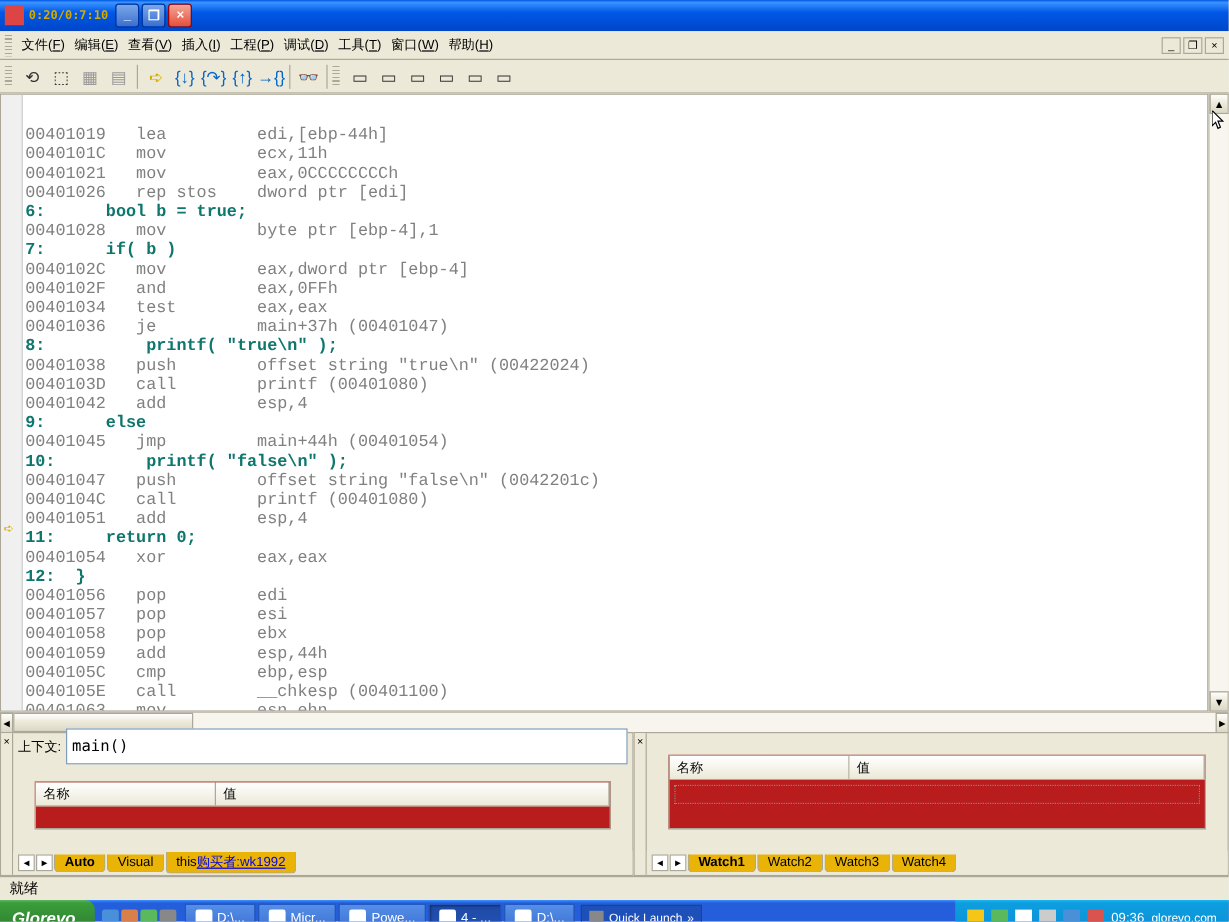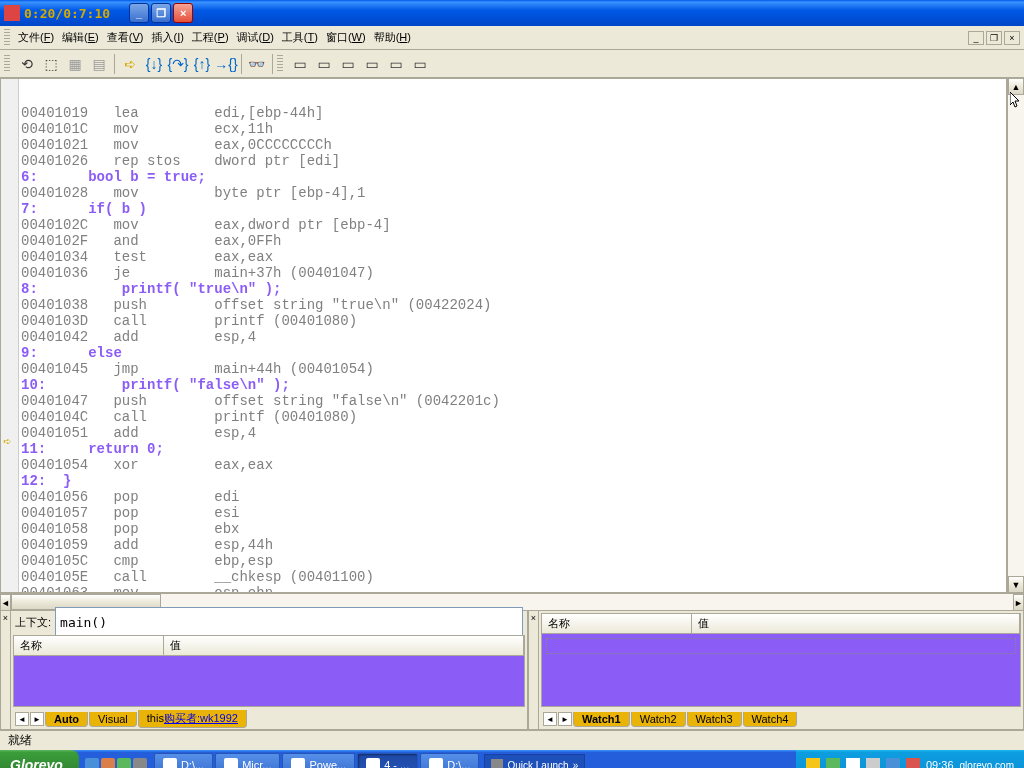--- a/index.html
+++ b/index.html
@@ -1,55 +1,55 @@
 <!DOCTYPE html>
 <html><head>
 <meta charset="utf-8">
 <style>
 * { margin: 0; padding: 0; box-sizing: border-box; }
 body { font-family: "Tahoma", "SimSun", sans-serif; font-size: 11px; width: 1024px; height: 768px; overflow: hidden; background: #ece9d8; }
 .titlebar { height: 26px; background: linear-gradient(to bottom, #0058e6, #3a93ff 8%, #0058e6 40%, #0046c8); color: #fff; display: flex; align-items: center; padding: 0 4px; font-weight: bold; font-size: 12px; }
 .titlebar-icon { width: 16px; height: 16px; background: #d44; margin-right: 4px; }
 .titlebar-text { flex: 1; }
-.time-overlay { color: #d4aa00; font-family: monospace; margin-right: 19px; font-size: 13px; }
+.time-overlay { color: #d4aa00; font-family: monospace; margin-right: 6px; font-size: 10px; }
 .win-btns { display: flex; gap: 2px; }
 .win-btn { width: 20px; height: 20px; background: linear-gradient(to bottom, #7ba7e8, #3a6fd0); border: 1px solid #003399; border-radius: 3px; color: #fff; display: flex; align-items: center; justify-content: center; font-weight: bold; font-size: 11px; cursor: pointer; }
 .win-btn.close { background: linear-gradient(to bottom, #f5a396, #e55039); border-color: #990000;}
 .menubar { height: 24px; background: #ece9d8; display: flex; align-items: center; padding: 0 4px; border-bottom: 1px solid #aca899; position: relative; }
 .gripper { width: 6px; height: 18px; background: repeating-linear-gradient(to bottom, #aca899 0 1px, transparent 1px 3px); margin-right: 4px;}
 .menu-item { padding: 2px 4px; cursor: pointer; }
 .menu-item u { text-decoration: underline; }
 .mdi-btns { position: absolute; right: 4px; display: flex; gap: 2px;}
 .mdi-btn { width: 16px; height: 14px; background: #ece9d8; border: 1px solid #aca899; font-size: 9px; display:flex; align-items:center; justify-content:center; cursor:pointer;}
 .toolbar { height: 28px; background: #ece9d8; display: flex; align-items: center; padding: 0 4px; border-bottom: 1px solid #aca899; gap: 2px; }
 .tool-btn { width: 22px; height: 22px; display: flex; align-items: center; justify-content: center; cursor: pointer; border: 1px solid transparent; font-size: 14px; color: #333; }
 .tool-sep { width: 1px; height: 20px; background: #aca899; margin: 0 2px;}
 .main-area { height: 515px; display: flex; }
 .code-view { flex: 1; background: #fff; font-family: "Fixedsys", "Courier New", monospace; font-size: 14px; line-height: 16px; overflow: hidden; position: relative; border: 1px solid #aca899;}
 .gutter { position: absolute; left: 0; top: 0; width: 18px; background: #f0f0f0; height: 100%; border-right: 1px solid #ccc;}
 .arrow-current { position: absolute; left: 2px; width: 12px; height: 12px; color: #d4aa00;}
 .code-lines { margin-left: 20px; padding-top: 2px; white-space: pre; margin-top: 24px; }
 .code-line { height: 16px; }
 .c-addr { color: #808080; }
-.c-src { color: #8b5cf6; font-weight: bold; }
+.c-src { color: #0f766e; font-weight: bold; }
 .vscroll { width: 17px; background: #ece9d8; border-left: 1px solid #aca899; display:flex; flex-direction:column;}
 .scroll-btn { height: 17px; background: linear-gradient(to bottom,#fefefe,#ece9d8,#dcd8c8); border:1px solid #aca899; display:flex;align-items:center;justify-content:center; font-size:9px; cursor:pointer;}
 .scroll-track { flex: 1; background: #f7f5ed;}
 .hscroll-container { height: 17px; background: #ece9d8; display:flex; border-top:1px solid #aca899;}
 .hscroll-track { flex:1; background:#f7f5ed; display:flex;}
 .hthumb { width: 150px; background: linear-gradient(to bottom,#fefefe,#ece9d8,#dcd8c8); border:1px solid #aca899;}
 .bottom-panels { height: 120px; display: flex; }
 .panel { background: #ece9d8; border: 1px solid #aca899; display: flex; flex-direction: column; }
 .panel.left { width: 528px; }
 .panel.right { flex: 1; }
 .panel-close { width: 10px; background: #ece9d8; border-right:1px solid #aca899; display:flex; align-items:flex-start; justify-content:center; padding-top:2px; cursor:pointer; font-size:9px;}
 .panel-body { flex:1; display:flex; flex-direction:column;}
 .context-row { height: 22px; display: flex; align-items: center; padding: 0 4px; gap: 4px;}
 .context-input { flex:1; height:30px; border:1px solid #7f9db9; background:#fff; padding:0 4px; font-family:"Fixedsys",monospace; font-size:13px;}
-.grid-container { flex:1; background:#8b5cf6; border:1px solid #aca899; margin:2px; overflow:hidden;}
+.grid-container { flex:1; background:#b91c1c; border:1px solid #aca899; margin:18px; overflow:hidden;}
 .grid-header { display:flex; background:#ece9d8; border-bottom:1px solid #aca899;}
 .grid-header-cell { padding:2px 6px; border-right:1px solid #aca899; background:linear-gradient(to bottom,#fff,#ece9d8);}
 .grid-body { padding: 2px; }
 .dotted-row { border:1px dotted #888; height:16px; margin:2px;}
 .tabs-row { height: 20px; display:flex; align-items:center; background:#ece9d8; padding:0 4px;}
 .tab-nav { width:14px; height:14px; border:1px solid #aca899; background:#fff; display:flex;align-items:center;justify-content:center; font-size:8px; cursor:pointer; margin-right:1px;}
 .tab { padding: 1px 8px; background:#eab308; border:1px solid #aca899; border-top:none; border-radius:0 0 4px 4px; margin-right:1px; cursor:pointer; font-size:11px;}
 .tab.active { font-weight:bold;}
 .tab .link { color:#0000ee; text-decoration:underline;}
 .statusbar { height: 20px; background:#ece9d8; border-top:1px solid #aca899; display:flex; align-items:center; padding:0 8px; font-size:12px;}

